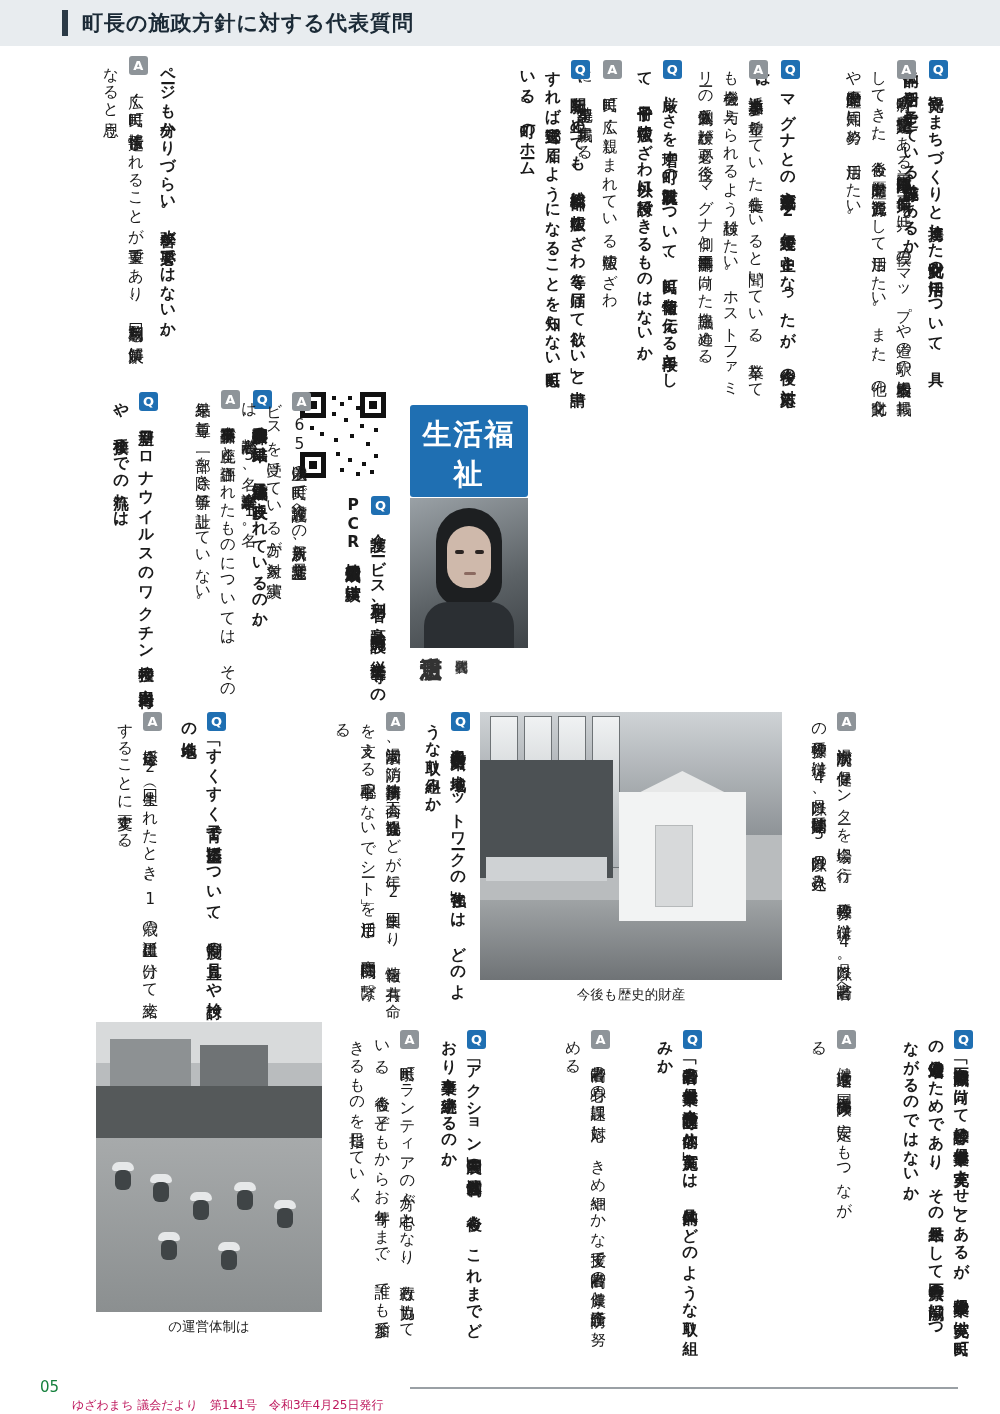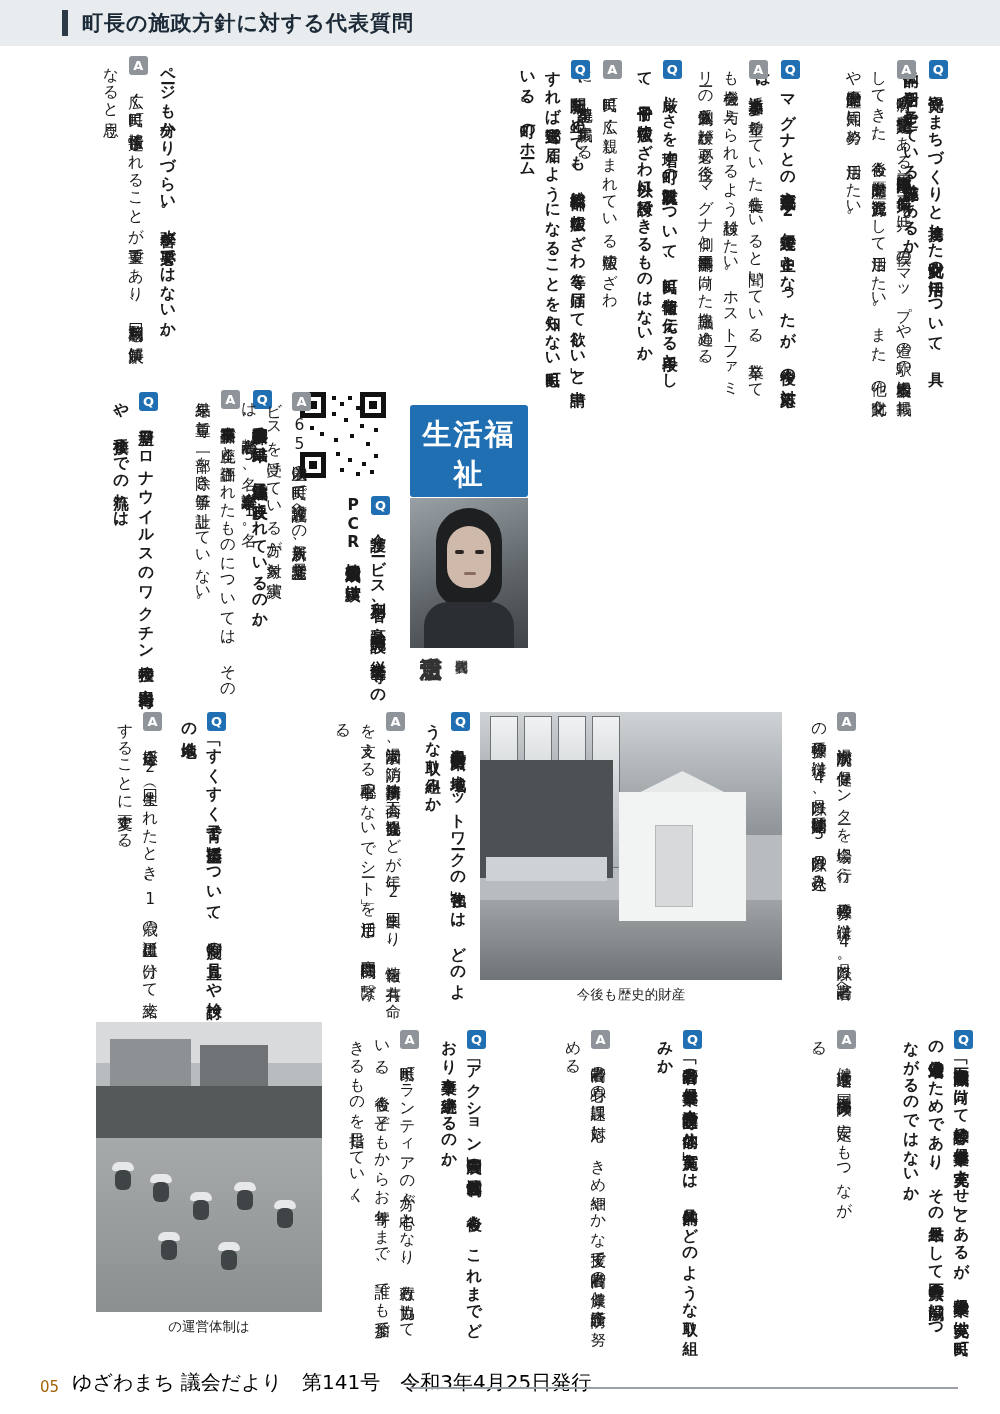--- a/index.html
+++ b/index.html
@@ -116,22 +116,22 @@
   .farm-sky{position:absolute;left:0;top:0;right:0;height:14%;background:#d8dadb;}
   .farm-house{position:absolute;left:6%;top:6%;width:36%;height:18%;background:#8d9193;}
   .farm-house2{position:absolute;left:46%;top:8%;width:30%;height:16%;background:#6f7375;}
   .farm-green{position:absolute;left:0;top:22%;right:0;height:18%;background:#55595a;}
   .farm-field{position:absolute;left:0;top:40%;right:0;bottom:0;background:linear-gradient(180deg,#a7aaab,#8b8f90);}
   .person{position:absolute;width:26px;height:30px;}
   .person .hat{position:absolute;left:2px;top:0;width:22px;height:9px;background:#e6e8e9;border-radius:11px 11px 4px 4px;}
   .person .tor{position:absolute;left:5px;top:8px;width:16px;height:20px;background:#3f4446;border-radius:6px;}
   
   .footer{position:absolute;left:0;bottom:0;width:1000px;height:56px;}
-  .footer .num{position:absolute;left:40px;bottom:18px;font-size:15px;color:#a16207;}
-  .footer .txt{position:absolute;left:72px;bottom:18px;font-size:20px;color:#000000;}
+  .footer .num{position:absolute;left:40px;bottom:18px;font-size:15px;color:#15803d;}
+  .footer .txt{position:absolute;left:72px;bottom:0;font-size:12px;color:#be185d;}
   .footer .rule{position:absolute;left:410px;bottom:25px;width:548px;height:2px;background:#9aa0a5;}
 </style>
 </head>
 <body>
 
 <div class="page-header">
   <div class="bar"></div>
   <div class="title">町長の施政方針に対する代表質問</div>
 </div>
 

